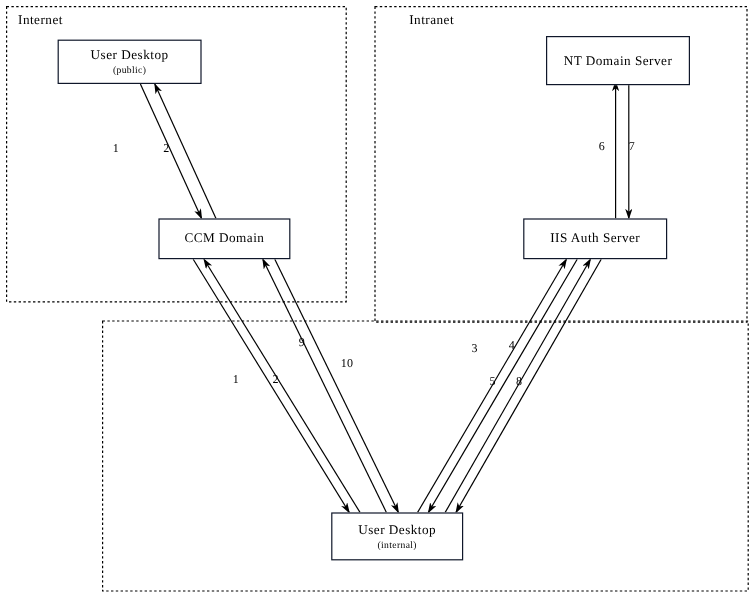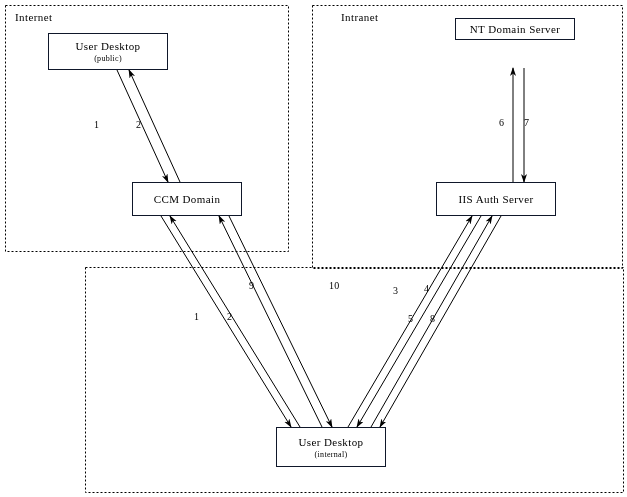--- a/index.html
+++ b/index.html
@@ -103,38 +103,38 @@
       <div class="zone-label" style="left: 311px; top: 11px; margin-left: 30px;">Intranet</div>
     </div>
   <div id="node-layer">
       <div class="node-box" style="left: 48px; top: 33px; width: 120px; height: 37px;">
         <div class="node-title">User Desktop</div>
         <div class="node-sub">(public)</div>
       </div>
       <div class="node-box" style="left: 132px; top: 182px; width: 110px; height: 34px;">
         <div class="node-title">CCM Domain</div>
       </div>
-      <div class="node-box" style="left: 455px; top: 18px; width: 120px; height: 22px;">
+      <div class="node-box" style="left: 455px; top: 30px; width: 120px; height: 41px;">
         <div class="node-title">NT Domain Server</div>
       </div>
       <div class="node-box" style="left: 436px; top: 182px; width: 120px; height: 34px;">
         <div class="node-title">IIS Auth Server</div>
       </div>
       <div class="node-box" style="left: 276px; top: 427px; width: 110px; height: 40px;">
         <div class="node-title">User Desktop</div>
         <div class="node-sub">(internal)</div>
       </div>
     </div>
   <div id="flow-label-layer">
       <div class="flow-label" style="left: 94px; top: 120px;">1</div>
       <div class="flow-label" style="left: 136px; top: 120px;">2</div>
       <div class="flow-label" style="left: 194px; top: 312px;">1</div>
       <div class="flow-label" style="left: 227px; top: 312px;">2</div>
       <div class="flow-label" style="left: 249px; top: 281px;">9</div>
-      <div class="flow-label" style="left: 284px; top: 281px; margin-left: 45px;">10</div>
+      <div class="flow-label" style="left: 284px; top: 299px;">10</div>
       <div class="flow-label" style="left: 393px; top: 286px;">3</div>
       <div class="flow-label" style="left: 424px; top: 284px;">4</div>
       <div class="flow-label" style="left: 408px; top: 314px;">5</div>
       <div class="flow-label" style="left: 430px; top: 314px;">8</div>
       <div class="flow-label" style="left: 499px; top: 118px;">6</div>
       <div class="flow-label" style="left: 524px; top: 118px;">7</div>
     </div>
 
 </div>
 

